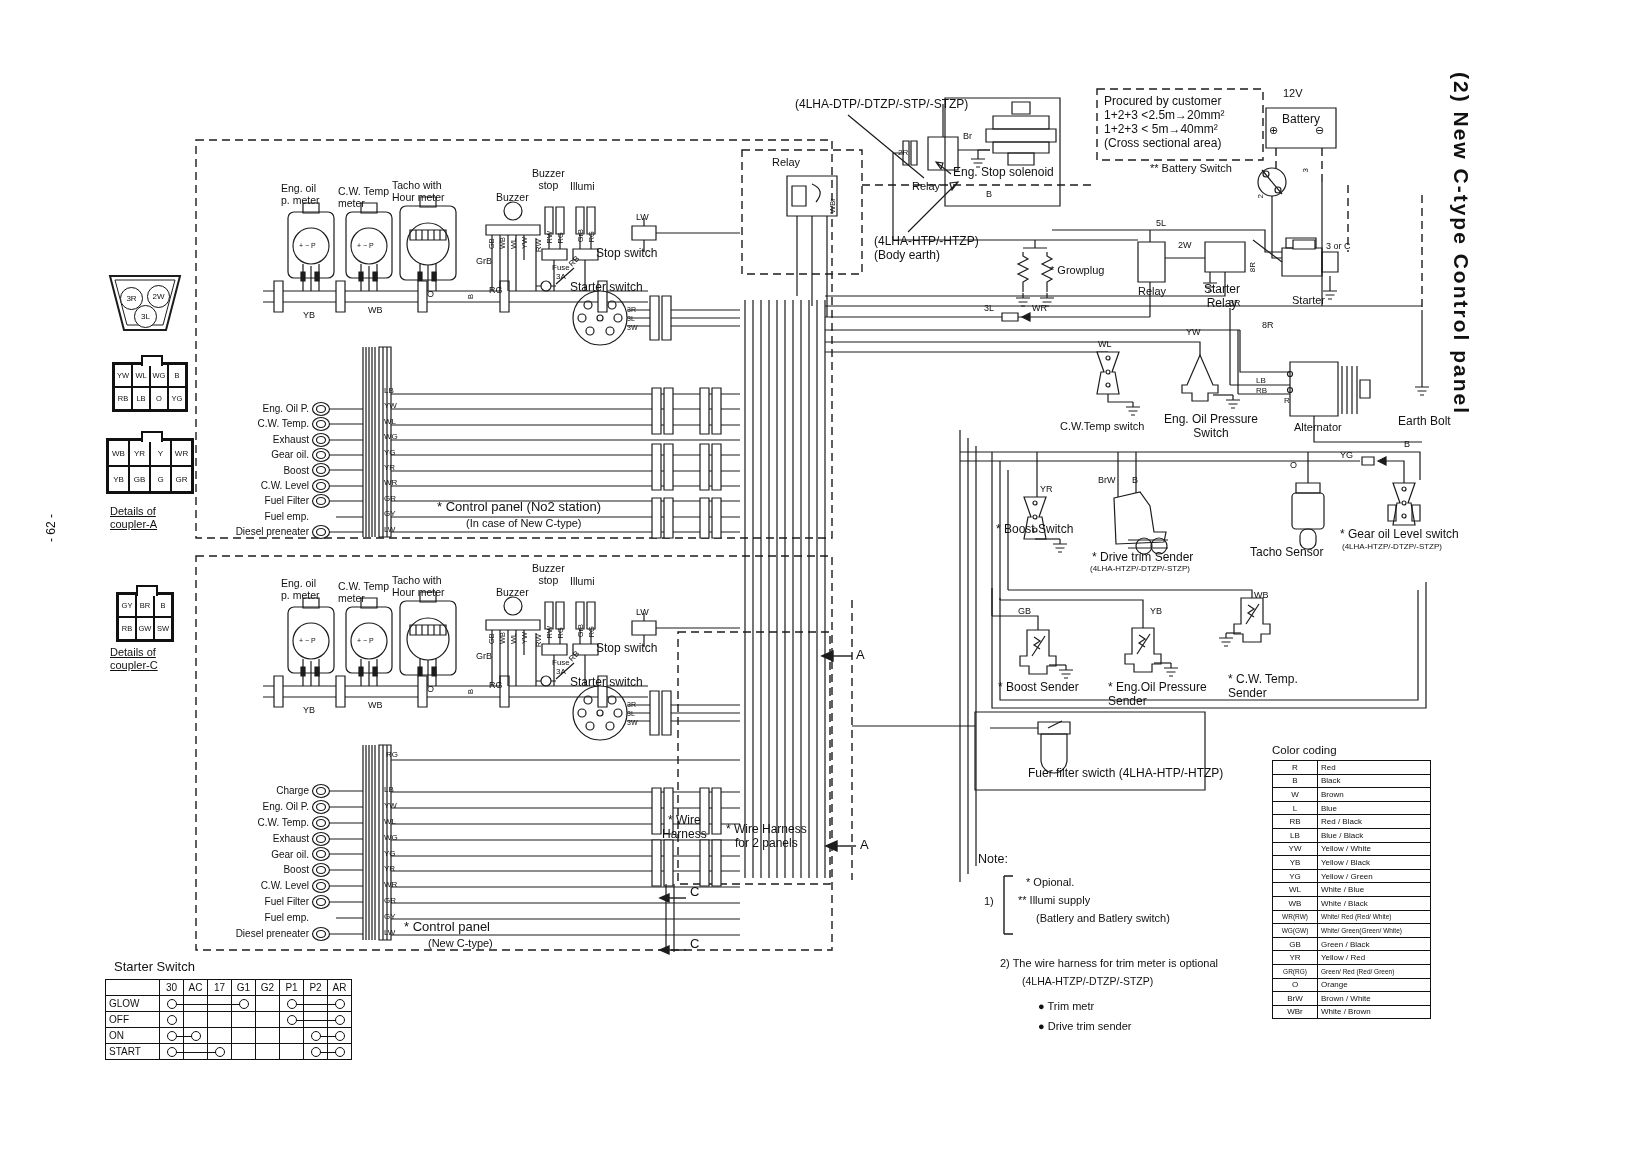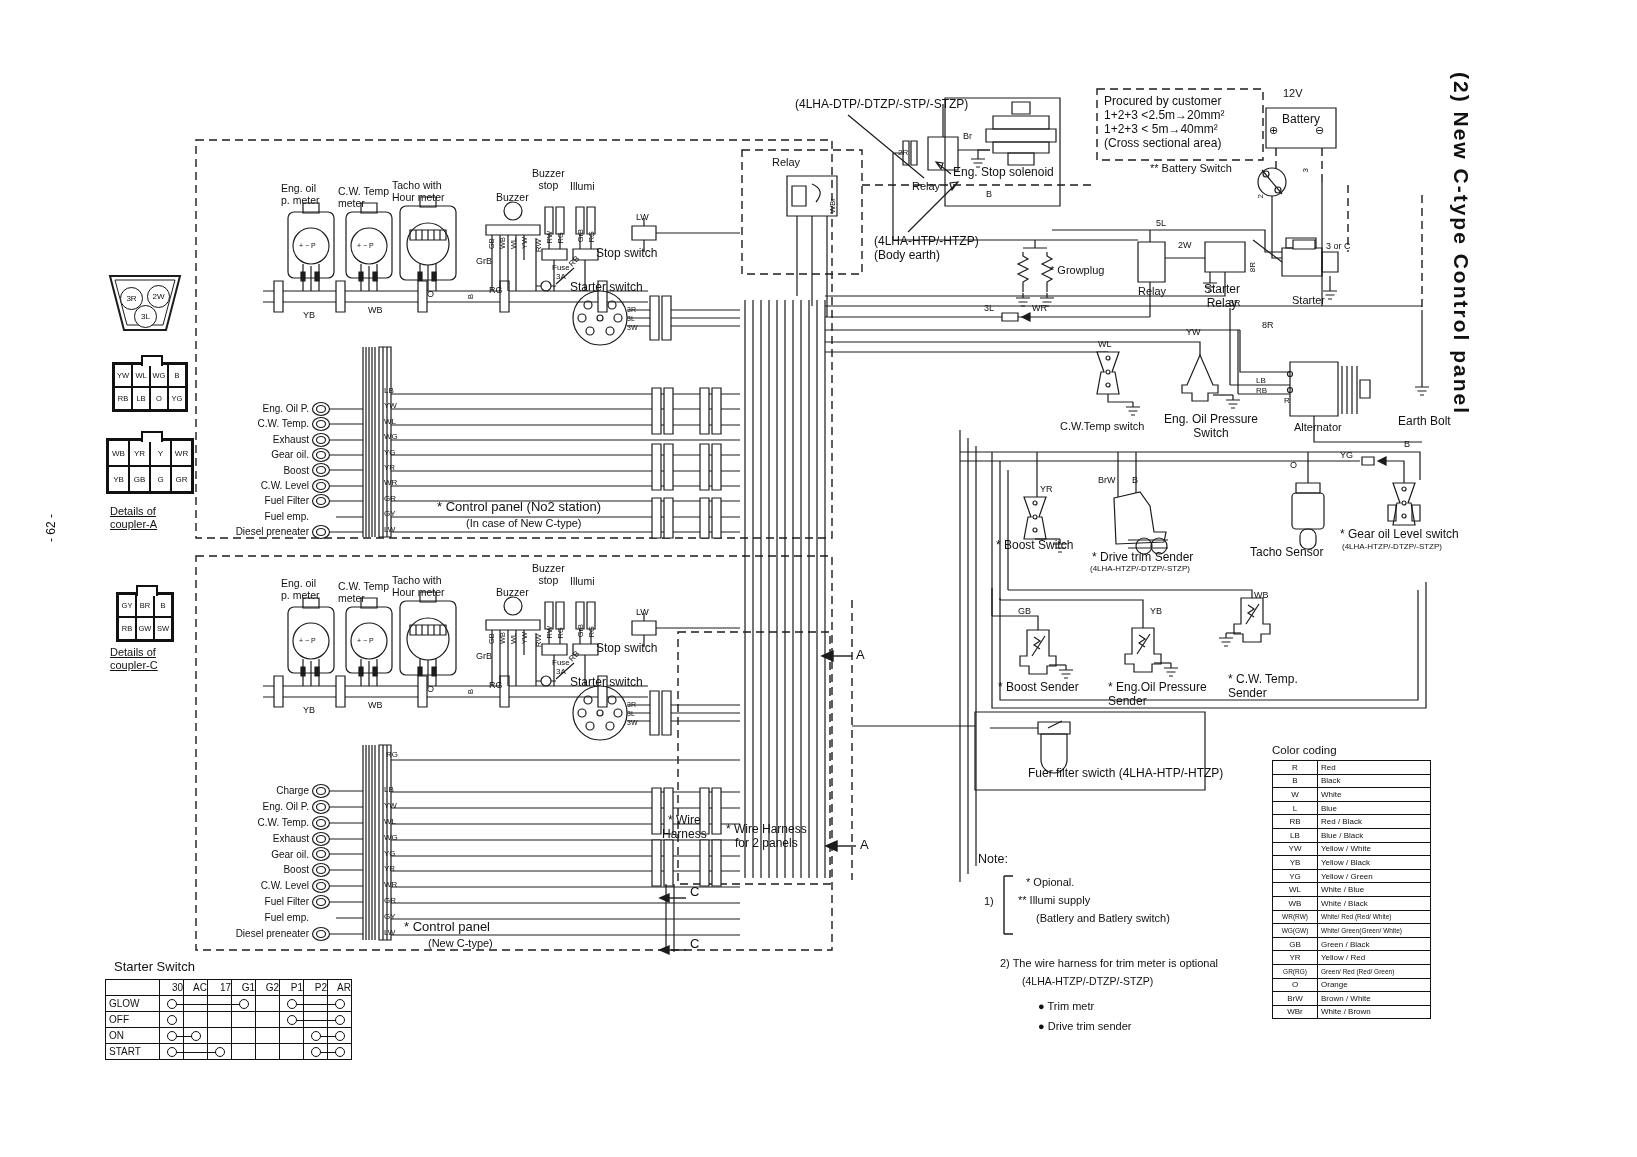--- a/index.html
+++ b/index.html
@@ -28,21 +28,21 @@
   .cga1 span{width:16px;height:21px;font-size:7.5px}
   .cga2 span{width:19px;height:24px;font-size:8px}
   .cgc span{width:16px;height:21px;font-size:7.5px}
   .pin{position:absolute;z-index:3;width:21px;height:21px;border:1.6px solid #111;border-radius:50%;
        display:flex;align-items:center;justify-content:center;font-size:8px;background:#fff}
   .ul{text-decoration:underline}
   table.dt{border-collapse:collapse;background:#fff}
   #ss{position:absolute;left:105px;top:979px;z-index:3}
   #ss th,#ss td{border:1.6px solid #111;padding:0;height:15px;font-size:10px;font-weight:normal;position:relative}
   #ss th.rowlab{width:50px;text-align:left;padding-left:3px}
-  #ss td,#ss th.col{width:23px;text-align:right}
+  #ss td,#ss th.col{width:23px;text-align:center}
   #ss .wl{position:absolute;left:0;right:50%;top:50%;height:0;border-top:1.6px solid #111}
   #ss .wr{position:absolute;left:50%;right:0;top:50%;height:0;border-top:1.6px solid #111}
   #ss .cr{position:absolute;left:50%;top:50%;width:8px;height:8px;margin:-5px 0 0 -5px;
           border:1.6px solid #111;border-radius:50%;background:#fff;z-index:1}
   #cc{position:absolute;left:1272px;top:760px;z-index:3}
   #cc td{border:1.2px solid #111;height:12.6px;font-size:8px;padding:0 3px;background:#fff}
   #cc td.code{width:42px;text-align:center;padding:0 1px}
   #cc td.name{width:106px;text-align:left}
 </style>
 </head>
@@ -515,21 +515,21 @@
 <div class="L c s10" style="left:1164px;top:412px">Eng. Oil Pressure
 Switch</div>
 <div class="L s11" style="left:1294px;top:421px">Alternator</div>
 <div class="L s10" style="left:1398px;top:414px">Earth Bolt</div>
 <div class="L s9" style="left:1404px;top:439px">B</div>
 <div class="L s9" style="left:1340px;top:450px">YG</div>
 <div class="L s9" style="left:1290px;top:460px">O</div>
 <div class="L s9" style="left:1040px;top:484px">YR</div>
 <div class="L s9" style="left:1098px;top:475px">BrW</div>
 <div class="L s9" style="left:1132px;top:475px">B</div>
-<div class="L s10" style="left:996px;top:538px">* Boost Switch</div>
+<div class="L s10" style="left:996px;top:522px">* Boost Switch</div>
 <div class="L s10" style="left:1092px;top:550px">* Drive trim Sender</div>
 <div class="L s8" style="left:1090px;top:564px">(4LHA-HTZP/-DTZP/-STZP)</div>
 <div class="L s10" style="left:1250px;top:545px">Tacho Sensor</div>
 <div class="L s10" style="left:1340px;top:527px">* Gear oil Level switch</div>
 <div class="L s8" style="left:1342px;top:542px">(4LHA-HTZP/-DTZP/-STZP)</div>
 <div class="L s9" style="left:1018px;top:606px">GB</div>
 <div class="L s9" style="left:1150px;top:606px">YB</div>
 <div class="L s9" style="left:1254px;top:590px">WB</div>
 <div class="L s10" style="left:998px;top:680px">* Boost Sender</div>
 <div class="L s10" style="left:1108px;top:680px">* Eng.Oil Pressure
@@ -682,21 +682,21 @@
         <tr>
           <td class="code">R</td>
           <td class="name">Red</td>
         </tr>
         <tr>
           <td class="code">B</td>
           <td class="name">Black</td>
         </tr>
         <tr>
           <td class="code">W</td>
-          <td class="name">White</td>
+          <td class="name">Brown</td>
         </tr>
         <tr>
           <td class="code">L</td>
           <td class="name">Blue</td>
         </tr>
         <tr>
           <td class="code">RB</td>
           <td class="name">Red / Black</td>
         </tr>
         <tr>

